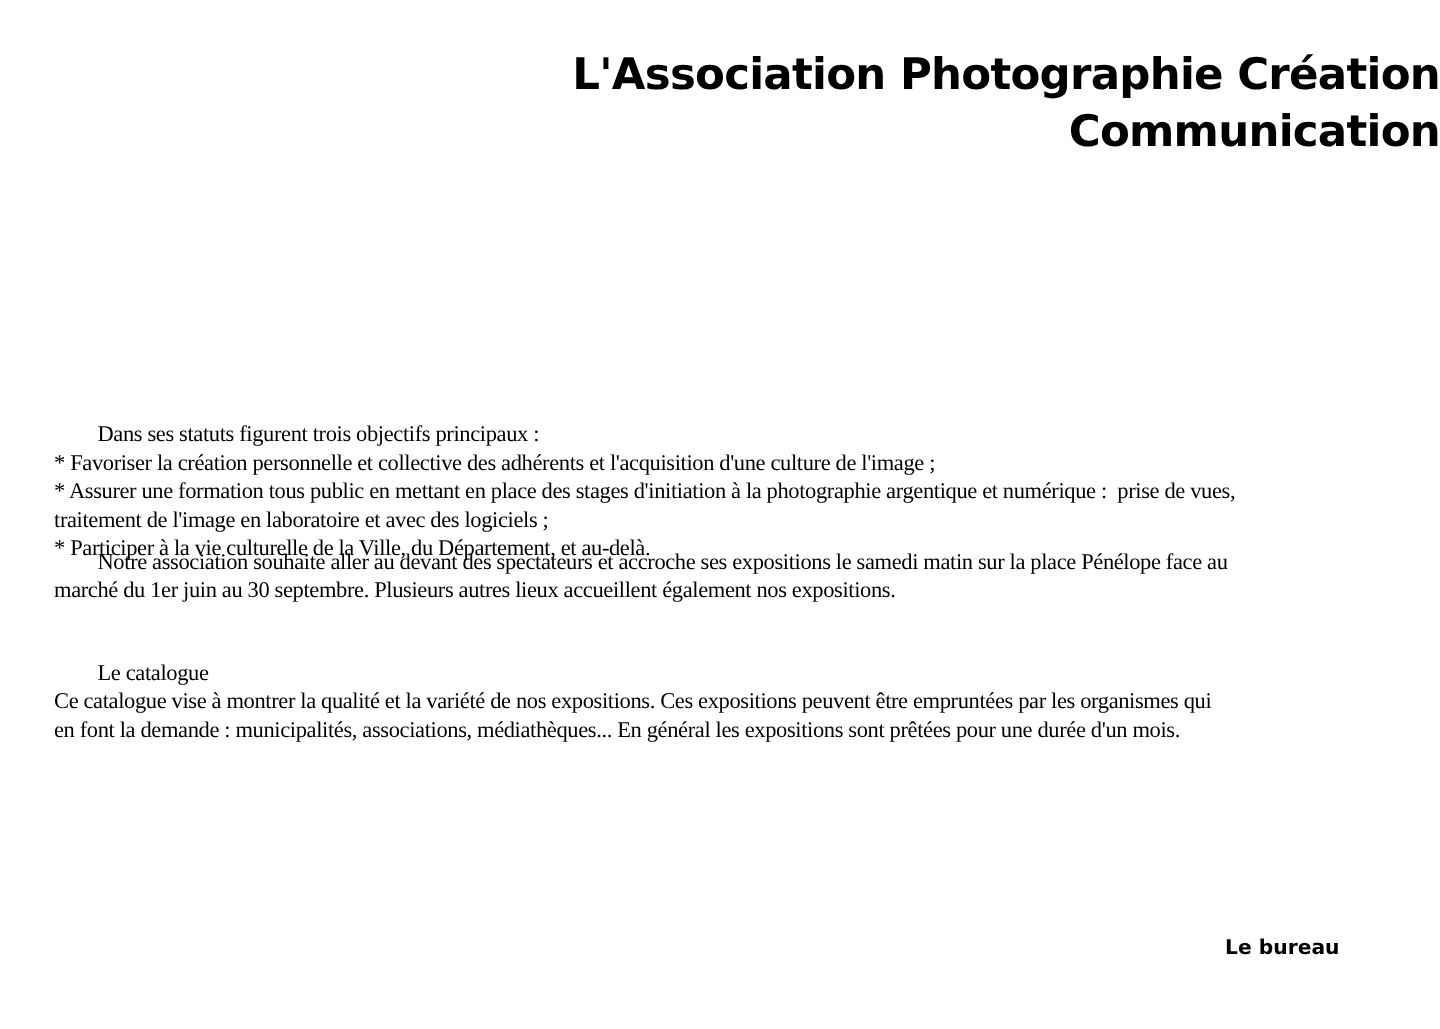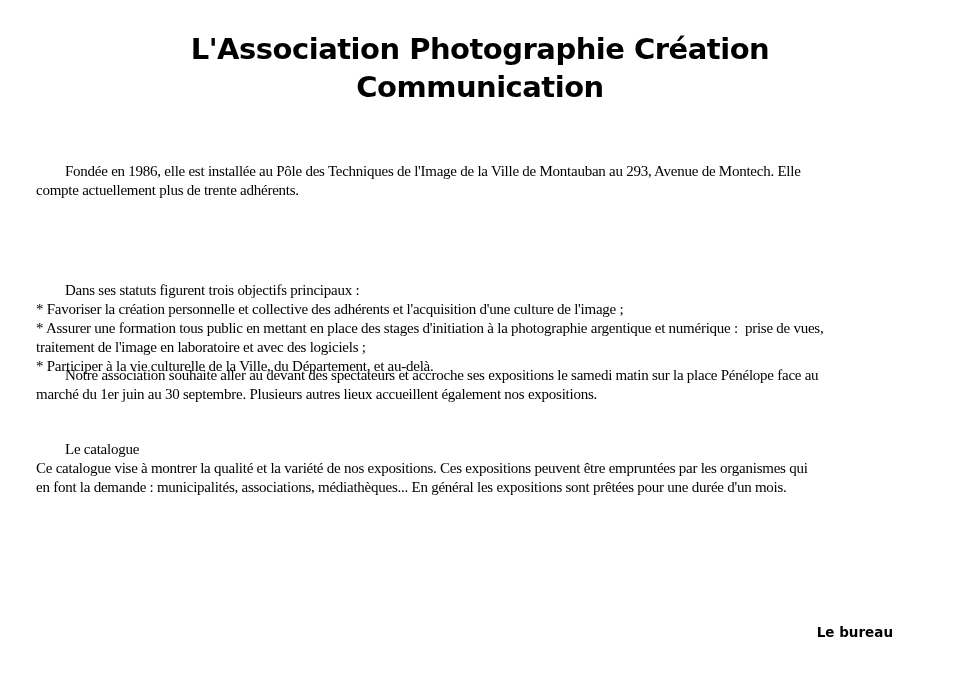--- a/index.html
+++ b/index.html
@@ -15,21 +15,21 @@
     color: #000000;
     overflow: hidden;
     font-family: "Liberation Serif", serif;
   }
   .doc-title {
     position: absolute;
     top: 30px;
     left: 0;
     width: 960px;
     margin: 0;
-    text-align: center;
+    text-align: right;
     font-family: "DejaVu Sans", sans-serif;
     font-weight: bold;
     font-size: 29px;
     line-height: 38px;
     letter-spacing: -0.5px;
     white-space: pre-line;
     color: #000000;
   }
   .para {
     position: absolute;
@@ -60,22 +60,20 @@
   }
 </style>
 </head>
 <body>
 
 <div class="page">
 
   <h1 class="doc-title">L'Association Photographie Création
 Communication</h1>
 
-  <p class="para para-1">Fondée en 1986, elle est installée au Pôle des Techniques de l'Image de la Ville de Montauban au 293, Avenue de Montech. Elle
-compte actuellement plus de trente adhérents.</p>
 
   <p class="para para-2">Dans ses statuts figurent trois objectifs principaux :
 * Favoriser la création personnelle et collective des adhérents et l'acquisition d'une culture de l'image ;
 * Assurer une formation tous public en mettant en place des stages d'initiation à la photographie argentique et numérique :  prise de vues,
 traitement de l'image en laboratoire et avec des logiciels ;
 * Participer à la vie culturelle de la Ville, du Département, et au-delà.</p>
 
   <p class="para para-3">Notre association souhaite aller au devant des spectateurs et accroche ses expositions le samedi matin sur la place Pénélope face au
 marché du 1er juin au 30 septembre. Plusieurs autres lieux accueillent également nos expositions.</p>
 

